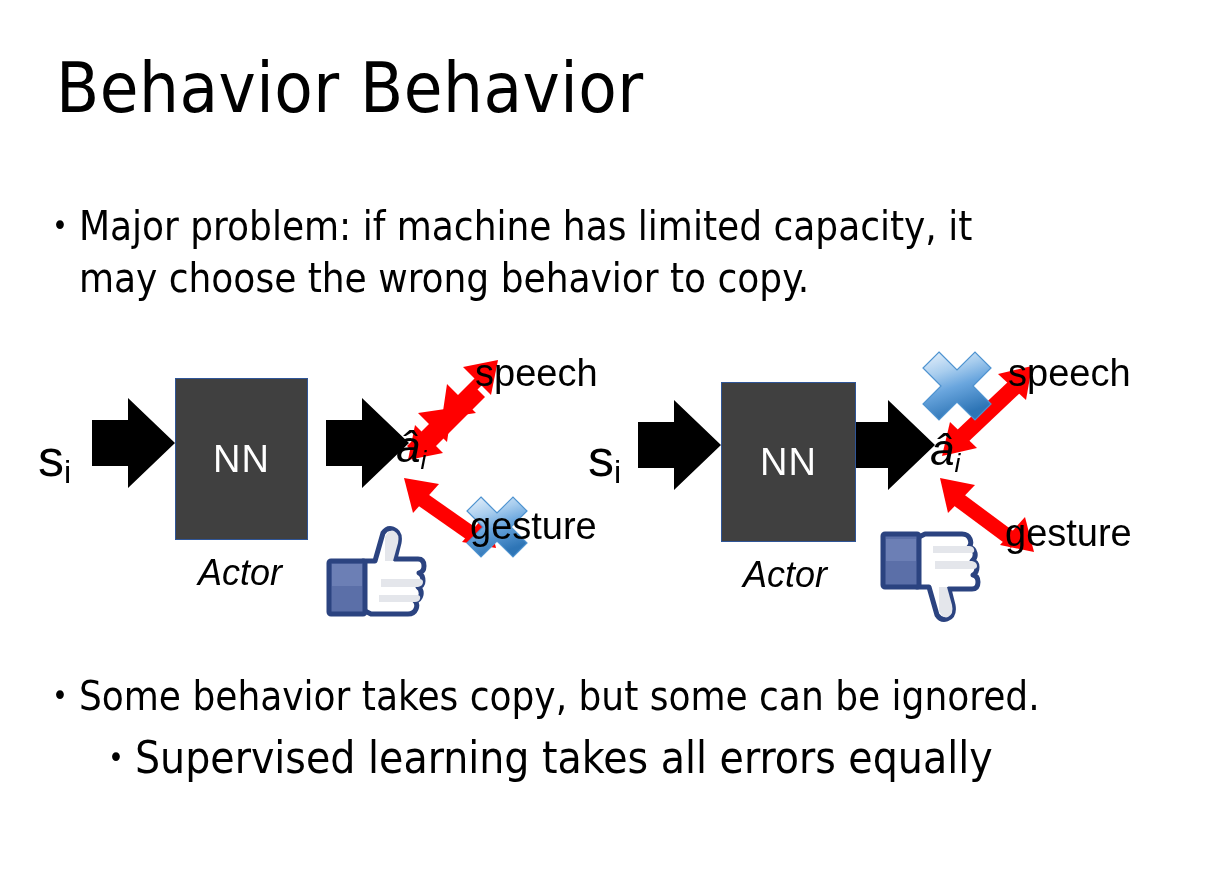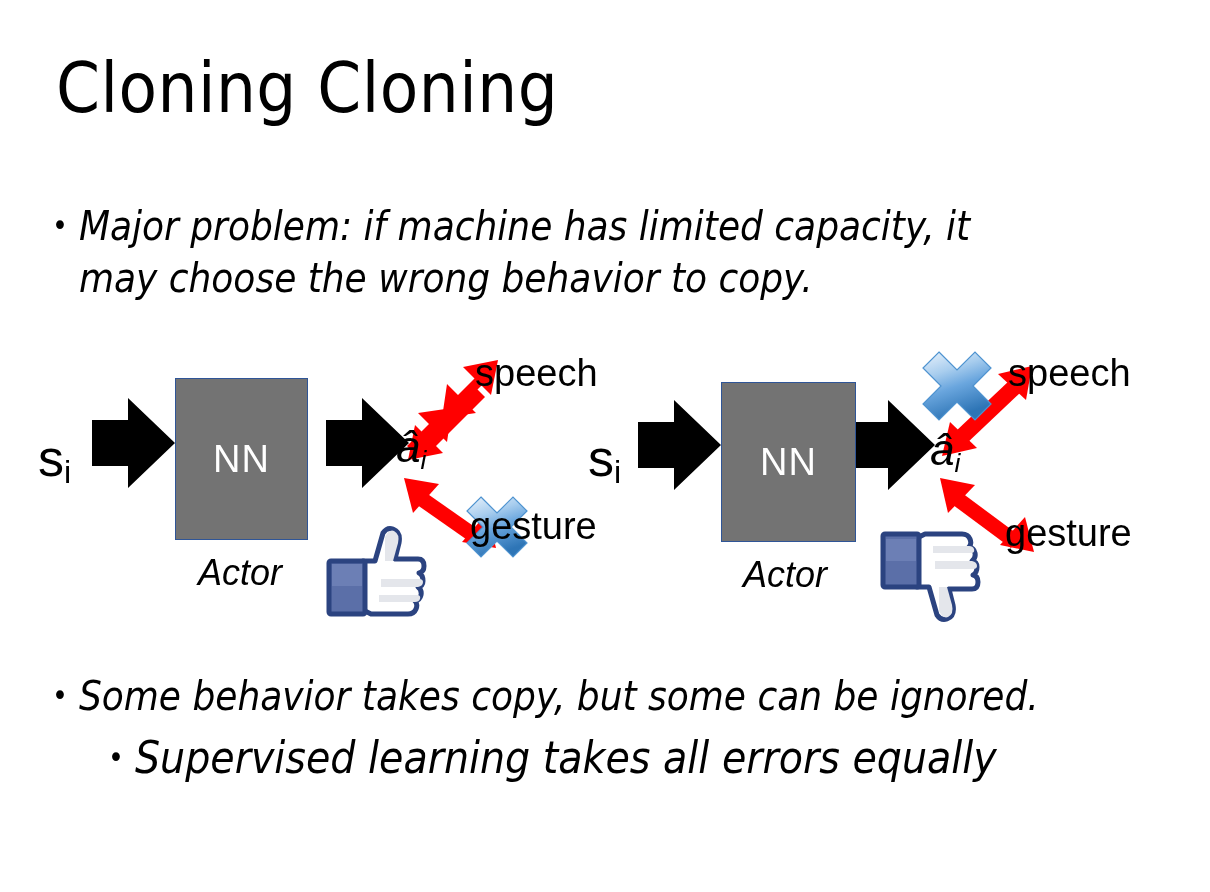--- a/index.html
+++ b/index.html
@@ -46,21 +46,20 @@
   }
   .bullet-dot {
     flex: 0 0 auto;
     font-size: 30px;
     line-height: 52px;
     margin-right: 11px;
   }
   .bullet-text {
     font-size: 40px;
     line-height: 52px;
-    font-style: italic;
   }
   #bullet-top {
     left: 52px;
     top: 200px;
     width: 1060px;
   }
   #bullet-top .bullet-text { max-width: 990px; }
   #bullet-bottom {
     left: 52px;
     top: 670px;
@@ -77,21 +76,21 @@
   .diagram {
     position: absolute;
     top: 340px;
     height: 300px;
   }
   #diagram-left  { left: 30px;  width: 600px; }
   #diagram-right { left: 580px; width: 620px; }
 
   .nn-box {
     position: absolute;
-    background: #737373;
+    background: #404040;
     border: 1px solid #2F5597;
     box-sizing: border-box;
   }
   .nn-label {
     position: absolute;
     left: 0; right: 0;
     top: 50%;
     transform: translateY(-50%);
     text-align: center;
     color: #ffffff;
@@ -144,21 +143,21 @@
     top: 0;
     overflow: visible;
   }
   .icon-abs { position: absolute; }
 </style>
 </head>
 <body>
 
 <div id="slide">
 
-  <div class="slide-title">Cloning Cloning</div>
+  <div class="slide-title">Behavior Behavior</div>
 
   <div class="bullet-block" id="bullet-top">
     <div class="bullet-row">
       <span class="bullet-dot">•</span>
       <span class="bullet-text">
         <span>Major problem: if machine has limited capacity, it</span>
         <br>
         <span>may choose the wrong behavior to copy.</span>
       </span>
     </div>

